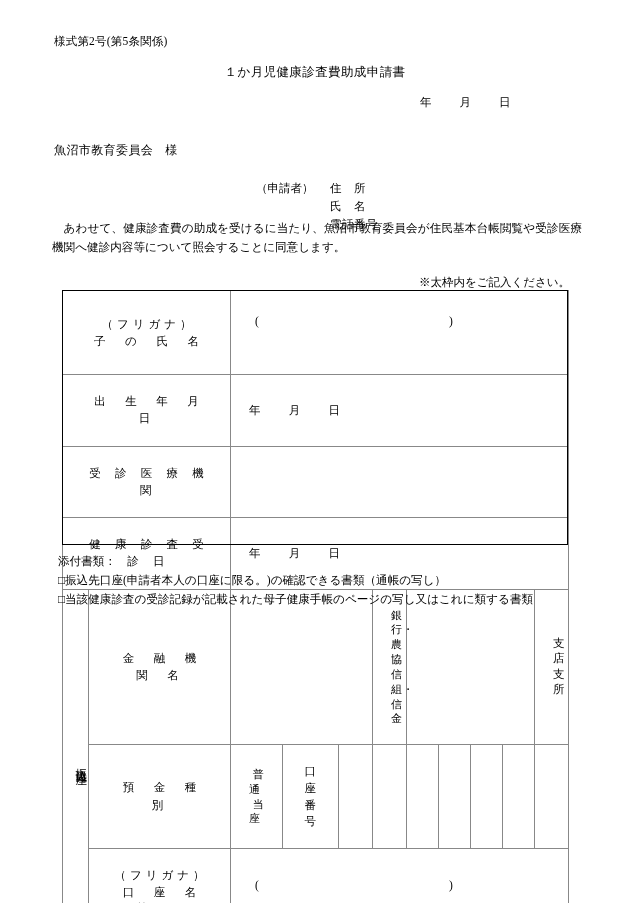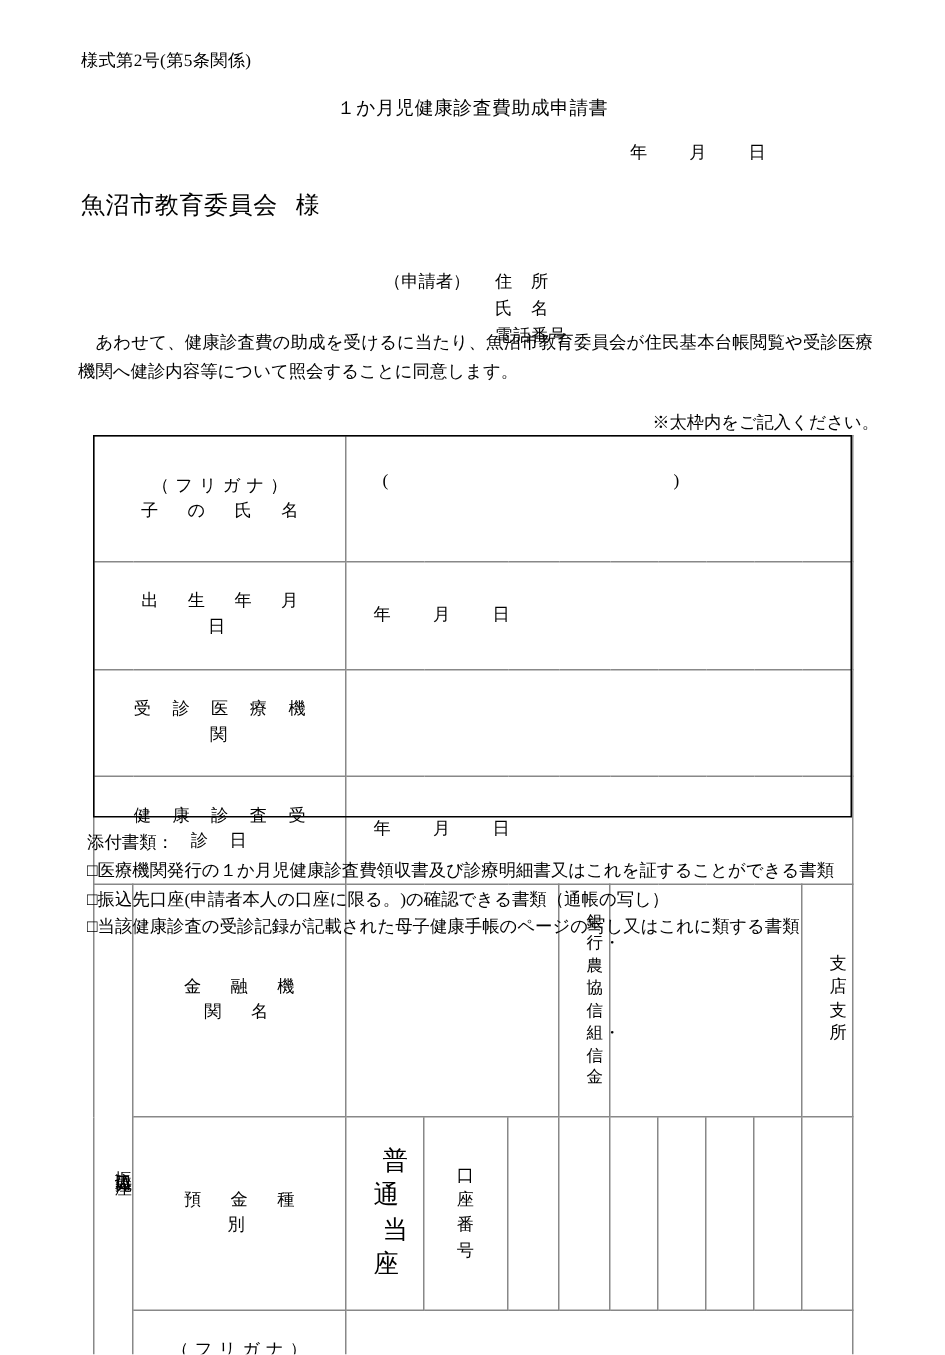--- a/index.html
+++ b/index.html
@@ -42,22 +42,22 @@
   .date-line {
     left: 420px;
     top: 94px;
     width: 170px;
     font-size: 11.5px;
   }
   .date-line .sp { display: inline-block; width: 28px; }
 
   .addressee {
     left: 54px;
-    top: 126px;
-    font-size: 16px;
+    top: 142px;
+    font-size: 12px;
     letter-spacing: 0.4px;
   }
   .addressee .gap { display: inline-block; width: 12px; }
 
   
   .applicant {
     left: 256px;
     top: 160px;
     font-size: 11.5px;
     margin-top: 20px;
@@ -75,21 +75,21 @@
     line-height: 1.62;
     text-align: justify;
   }
   .body-text p { margin: 0; }
   .indent { text-indent: 1em; }
 
   .note {
     left: 0;
     top: 274px;
     width: 630px;
-    padding-right: 44px;
+    padding-right: 60px;
     text-align: right;
     font-size: 11.5px;
     box-sizing: border-box;
   }
 
   
   .form-table {
     left: 62px;
     top: 290px;
     width: 506px;
@@ -162,21 +162,21 @@
     text-align: right;
     padding-right: 5px;
     line-height: 1.35;
     font-size: 11.5px;
   }
   .futsu {
     text-align: center;
     line-height: 1.35;
     letter-spacing: 0.35em;
     text-indent: 0.35em;
-    font-size: 17px;
+    font-size: 11px;
   }
   .koza-label {
     text-align: center;
     font-size: 11.5px;
     letter-spacing: 0.05em;
   }
   .digit-box { }
 
   
   .attachments {
@@ -341,19 +341,18 @@
         </div>
       </td>
     </tr>
   </tbody>
     </table>
 
   <div class="abs outer-border"></div>
 
   <div class="abs attachments">
     <p>添付書類：</p>
-    <p>□医療機関発行の１か月児健康診査費領収書及び診療明細書又はこれを証することができる書類</p>
     <p>□振込先口座(申請者本人の口座に限る。)の確認できる書類（通帳の写し）</p>
     <p>□当該健康診査の受診記録が記載された母子健康手帳のページの写し又はこれに類する書類</p>
   </div>
 
 
 </div>
 
 </body></html>

